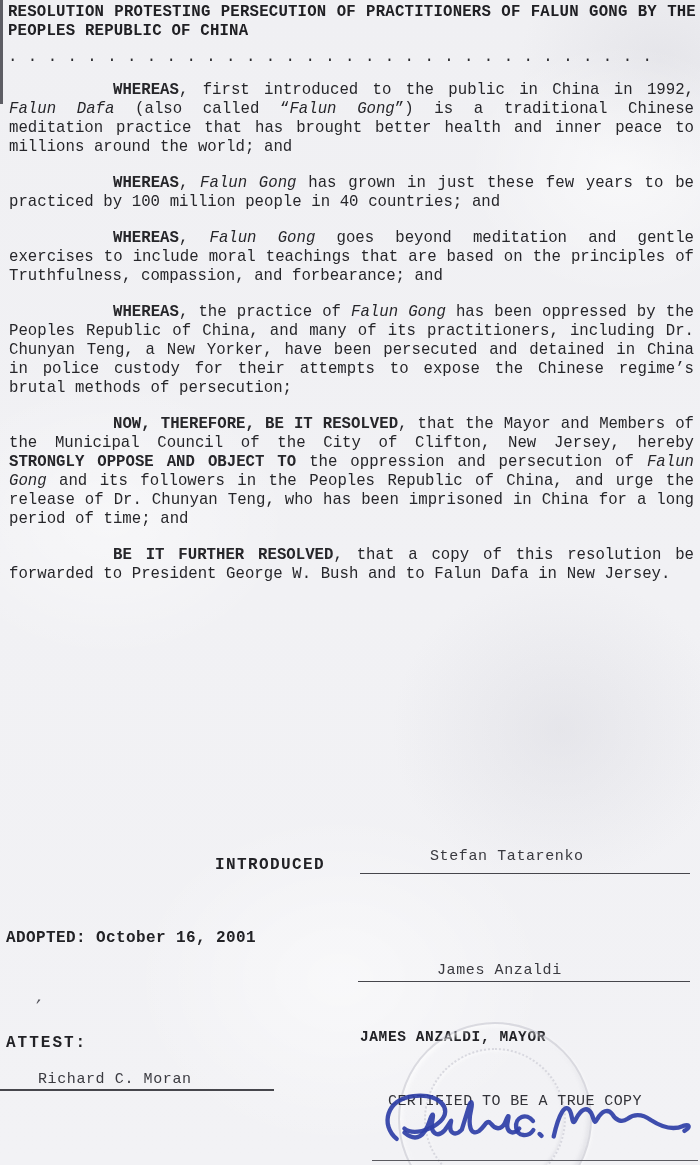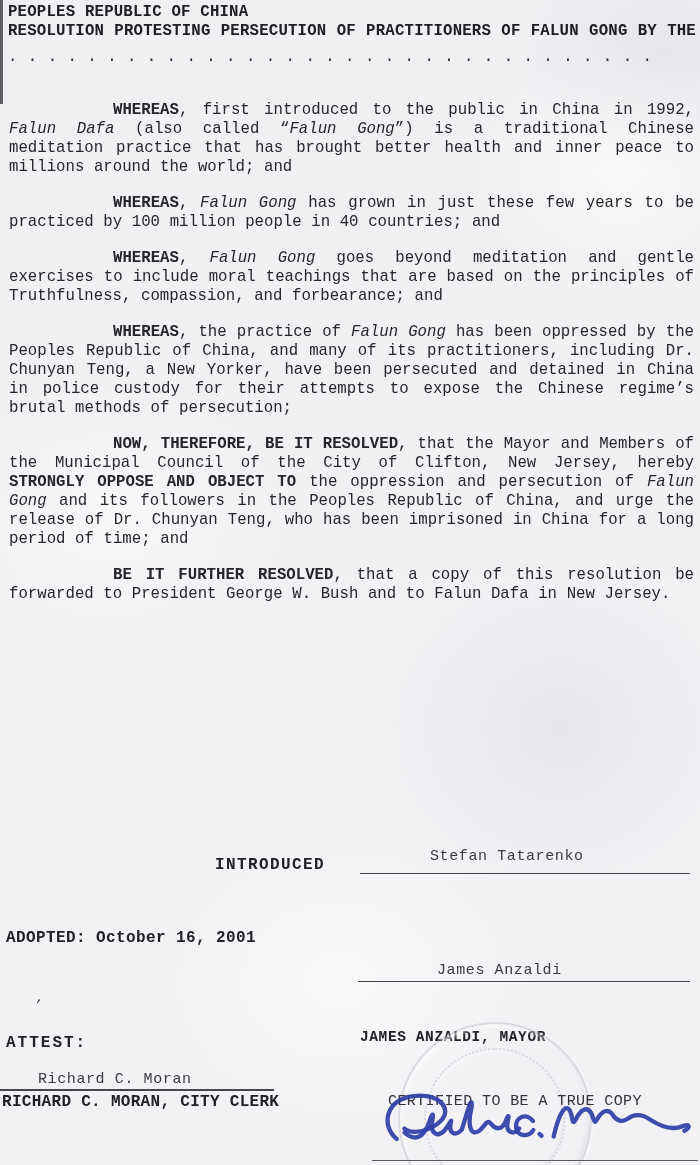--- a/index.html
+++ b/index.html
@@ -24,21 +24,21 @@
   .title.l1{text-align:justify;text-align-last:justify;}
   .dots{margin-top:9px;font-size:15.7px;line-height:14px;letter-spacing:.5px;color:#2a2a2e;}
   .doc-body{position:absolute;top:61px;left:0;right:0;padding:0 6px 0 9px;}
   .para{
     margin:0 0 17px 0;
     font-size:15.7px;line-height:19px;
     text-align:justify;
     text-indent:104px;
     word-spacing:.2px;
   }
-  .para:first-child{margin-top:40px;}
+  .para:first-child{margin-top:20px;}
   .para .b{font-weight:bold;}
   .para .i{font-style:italic;}
   .abs{position:absolute;white-space:nowrap;}
   .b16{font-weight:bold;font-size:16px;color:#222226;}
   .t15{font-size:15px;color:#3a3a40;letter-spacing:.6px;}
   .line{border-top:1.6px solid #46464c;height:0;}
   .introduced-label{left:215px;top:856px;letter-spacing:1.4px;text-align:right;}
   .introduced-name{left:430px;top:848px;text-align:center;}
   .introduced-line{left:360px;top:873px;width:330px;}
   .adopted{left:6px;top:929px;letter-spacing:.4px;}
@@ -67,22 +67,22 @@
   .cert-line{left:372px;top:1160px;width:326px;border-top:1.8px solid #5a5a60;}
 </style>
 </head>
 <body>
 
 <div class="page">
 
   <div class="edge-line"></div>
 
   <header class="doc-head">
+    <div class="title l1">RESOLUTION PROTESTING PERSECUTION OF PRACTITIONERS OF FALUN GONG BY THE</div>
     <div class="title l2">PEOPLES REPUBLIC OF CHINA</div>
-    <div class="title l1">RESOLUTION PROTESTING PERSECUTION OF PRACTITIONERS OF FALUN GONG BY THE</div>
     <div class="dots">. . . . . . . . . . . . . . . . . . . . . . . . . . . . . . . . .</div>
   </header>
 
   <main class="doc-body">
       <p class="para"><span class="b">WHEREAS</span><span>, first introduced to the public in China in 1992, </span><span class="i">Falun Dafa</span><span> (also called “</span><span class="i">Falun Gong</span><span>”) is a traditional Chinese meditation practice that has brought better health and inner peace to millions around the world; and</span></p>
       <p class="para"><span class="b">WHEREAS</span><span>, </span><span class="i">Falun Gong</span><span> has grown in just these few years to be practiced by 100 million people in 40 countries; and</span></p>
       <p class="para"><span class="b">WHEREAS</span><span>, </span><span class="i">Falun Gong</span><span> goes beyond meditation and gentle exercises to include moral teachings that are based on the principles of Truthfulness, compassion, and forbearance; and</span></p>
       <p class="para"><span class="b">WHEREAS</span><span>, the practice of </span><span class="i">Falun Gong</span><span> has been oppressed by the Peoples Republic of China, and many of its practitioners, including Dr. Chunyan Teng, a New Yorker, have been persecuted and detained in China in police custody for their attempts to expose the Chinese regime’s brutal methods of persecution;</span></p>
       <p class="para"><span class="b">NOW, THEREFORE, BE IT RESOLVED</span><span>, that the Mayor and Members of the Municipal Council of the City of Clifton, New Jersey, hereby </span><span class="b">STRONGLY OPPOSE AND OBJECT TO</span><span> the oppression and persecution of </span><span class="i">Falun Gong</span><span> and its followers in the Peoples Republic of China, and urge the release of Dr. Chunyan Teng, who has been imprisoned in China for a long period of time; and</span></p>
       <p class="para"><span class="b">BE IT FURTHER RESOLVED</span><span>, that a copy of this resolution be forwarded to President George W. Bush and to Falun Dafa in New Jersey.</span></p>
@@ -97,21 +97,20 @@
   <div class="abs mayor-name t15">James Anzaldi</div>
   <div class="abs line mayor-line"></div>
   <div class="abs mayor-title b16">JAMES ANZALDI, MAYOR</div>
 
   <div class="abs stray">’</div>
 
   <div class="abs attest b16">ATTEST:</div>
 
   <div class="abs clerk-name t15">Richard C. Moran</div>
   <div class="abs line clerk-line"></div>
-  <div class="abs clerk-title b16">RICHARD C. MORAN, CITY CLERK</div>
 
   <div class="abs seal">
     <div class="seal-inner"></div>
   </div>
 
   <div class="abs certified t15">CERTIFIED TO BE A TRUE COPY</div>
 
   <svg class="abs sig" viewBox="0 0 320 72" aria-hidden="true">
     <path d="M22,50 C6,36 13,10 40,8 C66,6 79,22 66,34 C56,43 38,47 30,40"></path>
     <path d="M30,44 C42,55 50,47 55,34 C58,26 60,24 58,33 C55,45 62,51 70,43 C76,36 78,30 76,37 C74,46 80,50 87,43 L95,20 C97,14 99,15 97,23 C93,38 95,50 104,45 C110,41 112,33 116,38 C120,44 126,45 130,38 C133,31 135,28 133,36 C130,47 137,51 144,44"></path>

